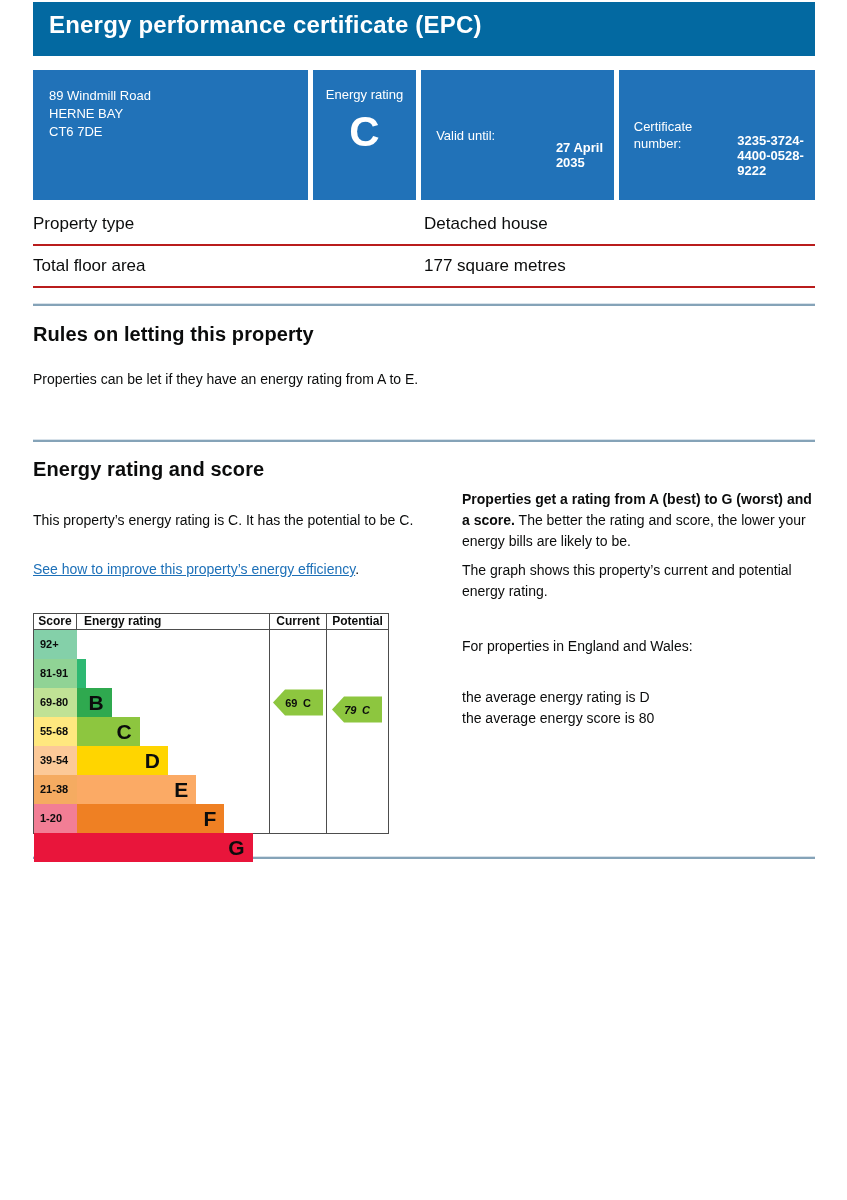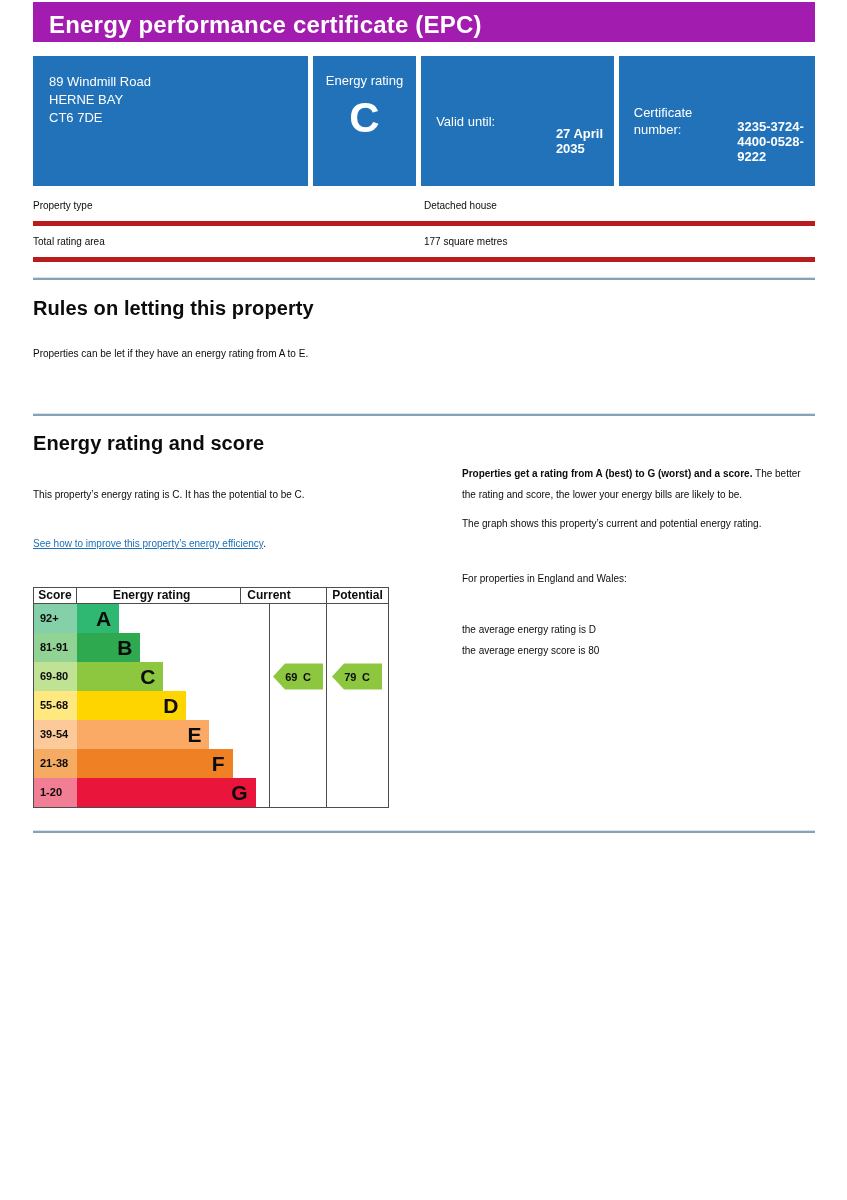--- a/index.html
+++ b/index.html
@@ -6,75 +6,75 @@
   html,body { background:#ffffff; }
   body {
     width:847px; min-height:1200px;
     font-family:"Liberation Sans","DejaVu Sans",sans-serif;
     color:#0b0c0c; position:relative; overflow:hidden;
   }
   .page { margin:2px 32px 0 33px; width:782px; }
 
   
   .titlebar {
-    background:#a21caf; color:#ffffff; height:40px;
+    background:#0369a1; color:#ffffff; height:54px;
     font-size:24px; font-weight:bold; line-height:46px;
     padding-left:16px; letter-spacing:0.2px;
   }
 
   
   .summary { display:flex; margin-top:14px; height:130px; gap:5px; }
   .panel { background:#2172b8; color:#ffffff; }
   .panel-address { width:286px; padding:17px 14px 5px 16px; font-size:13px; line-height:18px; }
   .panel-rating { width:108px; text-align:center; padding-top:17px; }
   .panel-rating .rating-label { font-size:13px; }
   .panel-rating .rating-letter { font-size:42px; font-weight:bold; line-height:52px; margin-top:4px; }
   .panel-right { flex:1; display:flex; gap:5px; background:transparent; }
   .panel-right-row { background:#2172b8; color:#fff; flex:1; display:flex; align-items:center; padding-left:15px; font-size:13px; }
   .panel-right-row .lbl { width:148px; padding-right:45px; line-height:17px; }
   .panel-right-row .val { font-weight:bold;margin-top:40px; }
 
   
   .prop-table { margin-top:4px; }
-  .prop-row { display:flex; font-size:10px; padding:10px 0 10px 0; border-bottom:5px solid #b91c1c; }
+  .prop-row { display:flex; font-size:17px; padding:10px 0 10px 0; border-bottom:2px solid #b91c1c; }
   .prop-row .plabel { width:391px; }
   .prop-row .pvalue { flex:1; }
 
   .rule { height:3px; background:#85a3b8; border-top:1px solid #d8e2ea; margin-top:15px; }
 
   h2.section-h { font-size:20px; font-weight:bold; margin-top:17px; letter-spacing:0.1px; }
-  p.body-p { font-size:10px; line-height:21px; }
+  p.body-p { font-size:14px; line-height:21px; }
   a.doc-link { color:#1d70b8; text-decoration:underline; cursor:pointer; }
 
   .rules-section p.p1 { margin-top:23px; }
   .rules-section p.p2 { margin-top:21px; width:782px; word-break:normal; overflow-wrap:break-word; }
   .rules-section { padding-bottom:34px; }
 
   
   .cols { display:flex; margin-top:16px;justify-content:center; }
   .col-left { width:389px; }
   .col-right { width:353px; margin-left:40px; }
   .col-left p.p1 { margin-top:29px; }
   .col-left p.plink { margin-top:28px; }
   .col-right p + p { margin-top:0; }
   .col-right .rp1 { margin-top:8px; }
   .col-right .rp2 { margin-top:31px; }
   .col-right .rp3 { margin-top:34px; }
   .col-right .rp4 { margin-top:30px; }
 
   
   .epc-chart { width:356px; margin-top:33px; border:1px solid #4d4d4d; background:#fff; }
-  .epc-head { display:flex; height:16px; border-bottom:1px solid #4d4d4d; font-size:12px; font-weight:bold; line-height:15px;gap:29px; }
+  .epc-head { display:flex; height:16px; border-bottom:1px solid #4d4d4d; font-size:12px; font-weight:bold; line-height:15px; }
   .epc-head .hc-score { width:43px; text-align:center; border-right:1px solid #4d4d4d; }
   .epc-head .hc-rating { flex:1; padding-left:7px; }
   .epc-head .hc-current { width:57px; text-align:center; border-left:1px solid #4d4d4d;margin-left:16px; }
   .epc-head .hc-potential { width:62px; text-align:center; border-left:1px solid #4d4d4d; }
   .epc-body { display:flex; }
   .epc-rows { flex:1; }
-  .epc-row { display:flex; height:29px; }
+  .epc-row { display:flex; height:29px;flex-direction:column; }
   .epc-score { width:43px; font-size:11px; font-weight:bold; line-height:29px; padding-left:6px; }
   .epc-barwrap { flex:1; }
   .epc-bar { height:29px; font-size:21px; font-weight:bold; line-height:29px; text-align:right; padding-right:8px; color:#0b0c0c; }
   .epc-col-current { width:57px; border-left:1px solid #4d4d4d; position:relative; }
   .epc-col-potential { width:62px; border-left:1px solid #4d4d4d; position:relative; }
   .epc-arrow { position:absolute; }
   .epc-col-current .epc-arrow { left:3px; }
   .epc-col-potential .epc-arrow { left:5px; }
 
   .final-rule { margin-top:22px; }
@@ -107,21 +107,21 @@
       </div>
     </div>
   </div>
 
   <div class="prop-table">
     <div class="prop-row">
       <div class="plabel">Property type</div>
       <div class="pvalue">Detached house</div>
     </div>
     <div class="prop-row">
-      <div class="plabel">Total rating area</div>
+      <div class="plabel">Total floor area</div>
       <div class="pvalue">177 square metres</div>
     </div>
   </div>
 
   <div class="rule"></div>
 
   <div class="rules-section">
     <h2 class="section-h">Rules on letting this property</h2>
     <p class="body-p p1">Properties can be let if they have an energy rating from A to E.</p>
   </div>
@@ -186,21 +186,21 @@
                 </div>
               </div>
             </div>
           <div class="epc-col-current">
               <div class="epc-arrow" style="top: 59px;"><svg width="50" height="27" viewBox="0 0 50 27">
                   <polygon points="0,13.5 12,0.5 50,0.5 50,26.5 12,26.5" fill="#8dc63f"></polygon>
                   <text x="25" y="17.5" text-anchor="middle" font-size="11" font-weight="bold" fill="#0b0c0c">69 C</text>
                 </svg></div>
             </div>
           <div class="epc-col-potential">
-              <div class="epc-arrow" style="top: 59px;"><svg width="50" height="27" viewBox="0 0 50 27">
+              <div class="epc-arrow" style="top: 66px; font-style: italic;"><svg width="50" height="27" viewBox="0 0 50 27">
                   <polygon points="0,13.5 12,0.5 50,0.5 50,26.5 12,26.5" fill="#8dc63f"></polygon>
                   <text x="25" y="17.5" text-anchor="middle" font-size="11" font-weight="bold" fill="#0b0c0c">79 C</text>
                 </svg></div>
             </div>
         </div>
       </div>
     </div>
 
     <div class="col-right">
       <p class="body-p rp2"><b>Properties get a rating from A (best) to G (worst) and a score.</b><span> The better the rating and score, the lower your energy bills are likely to be.</span></p>

